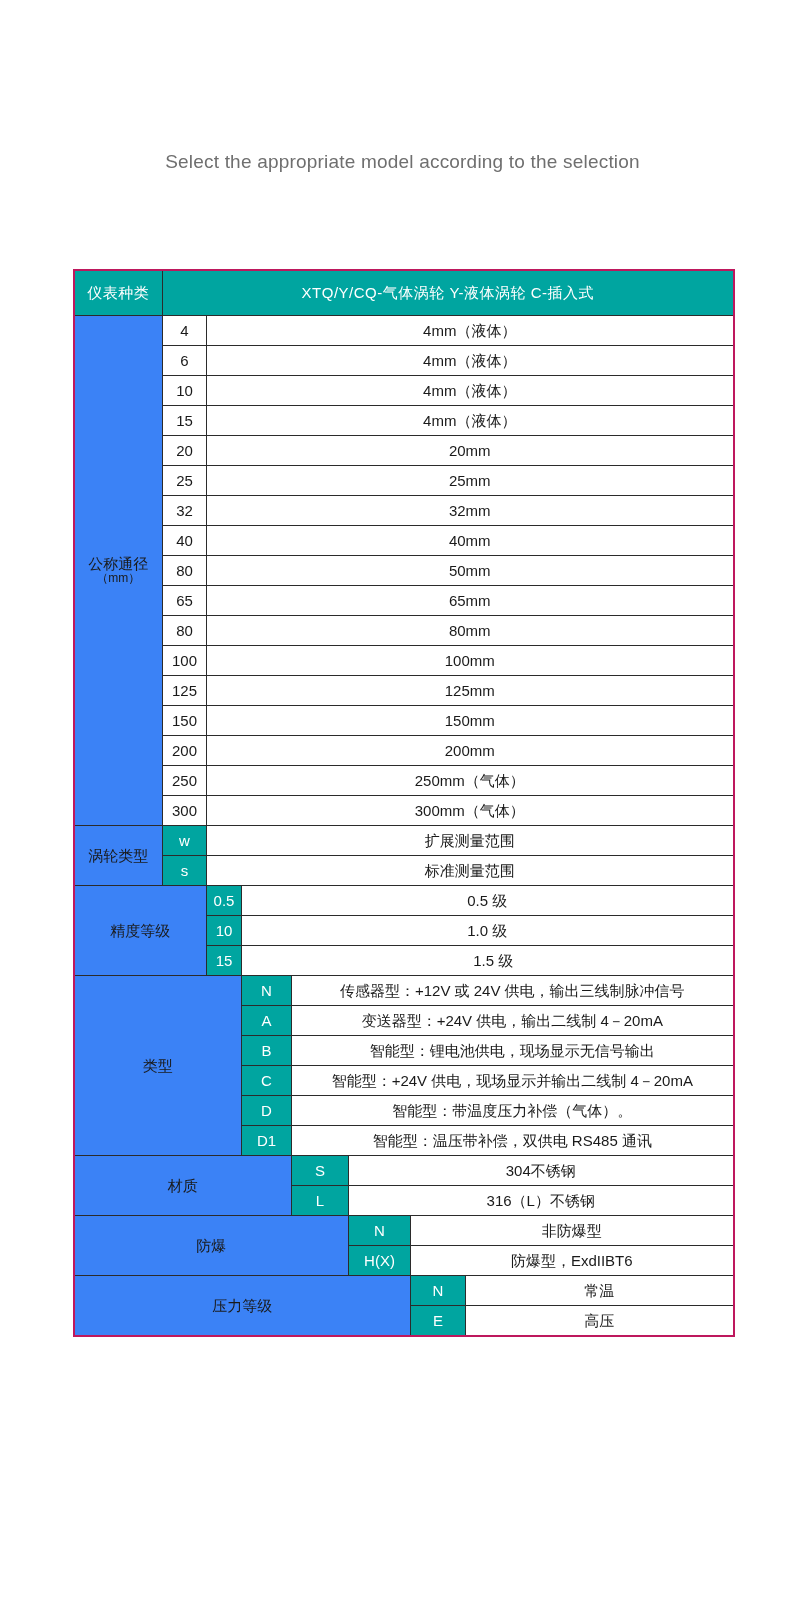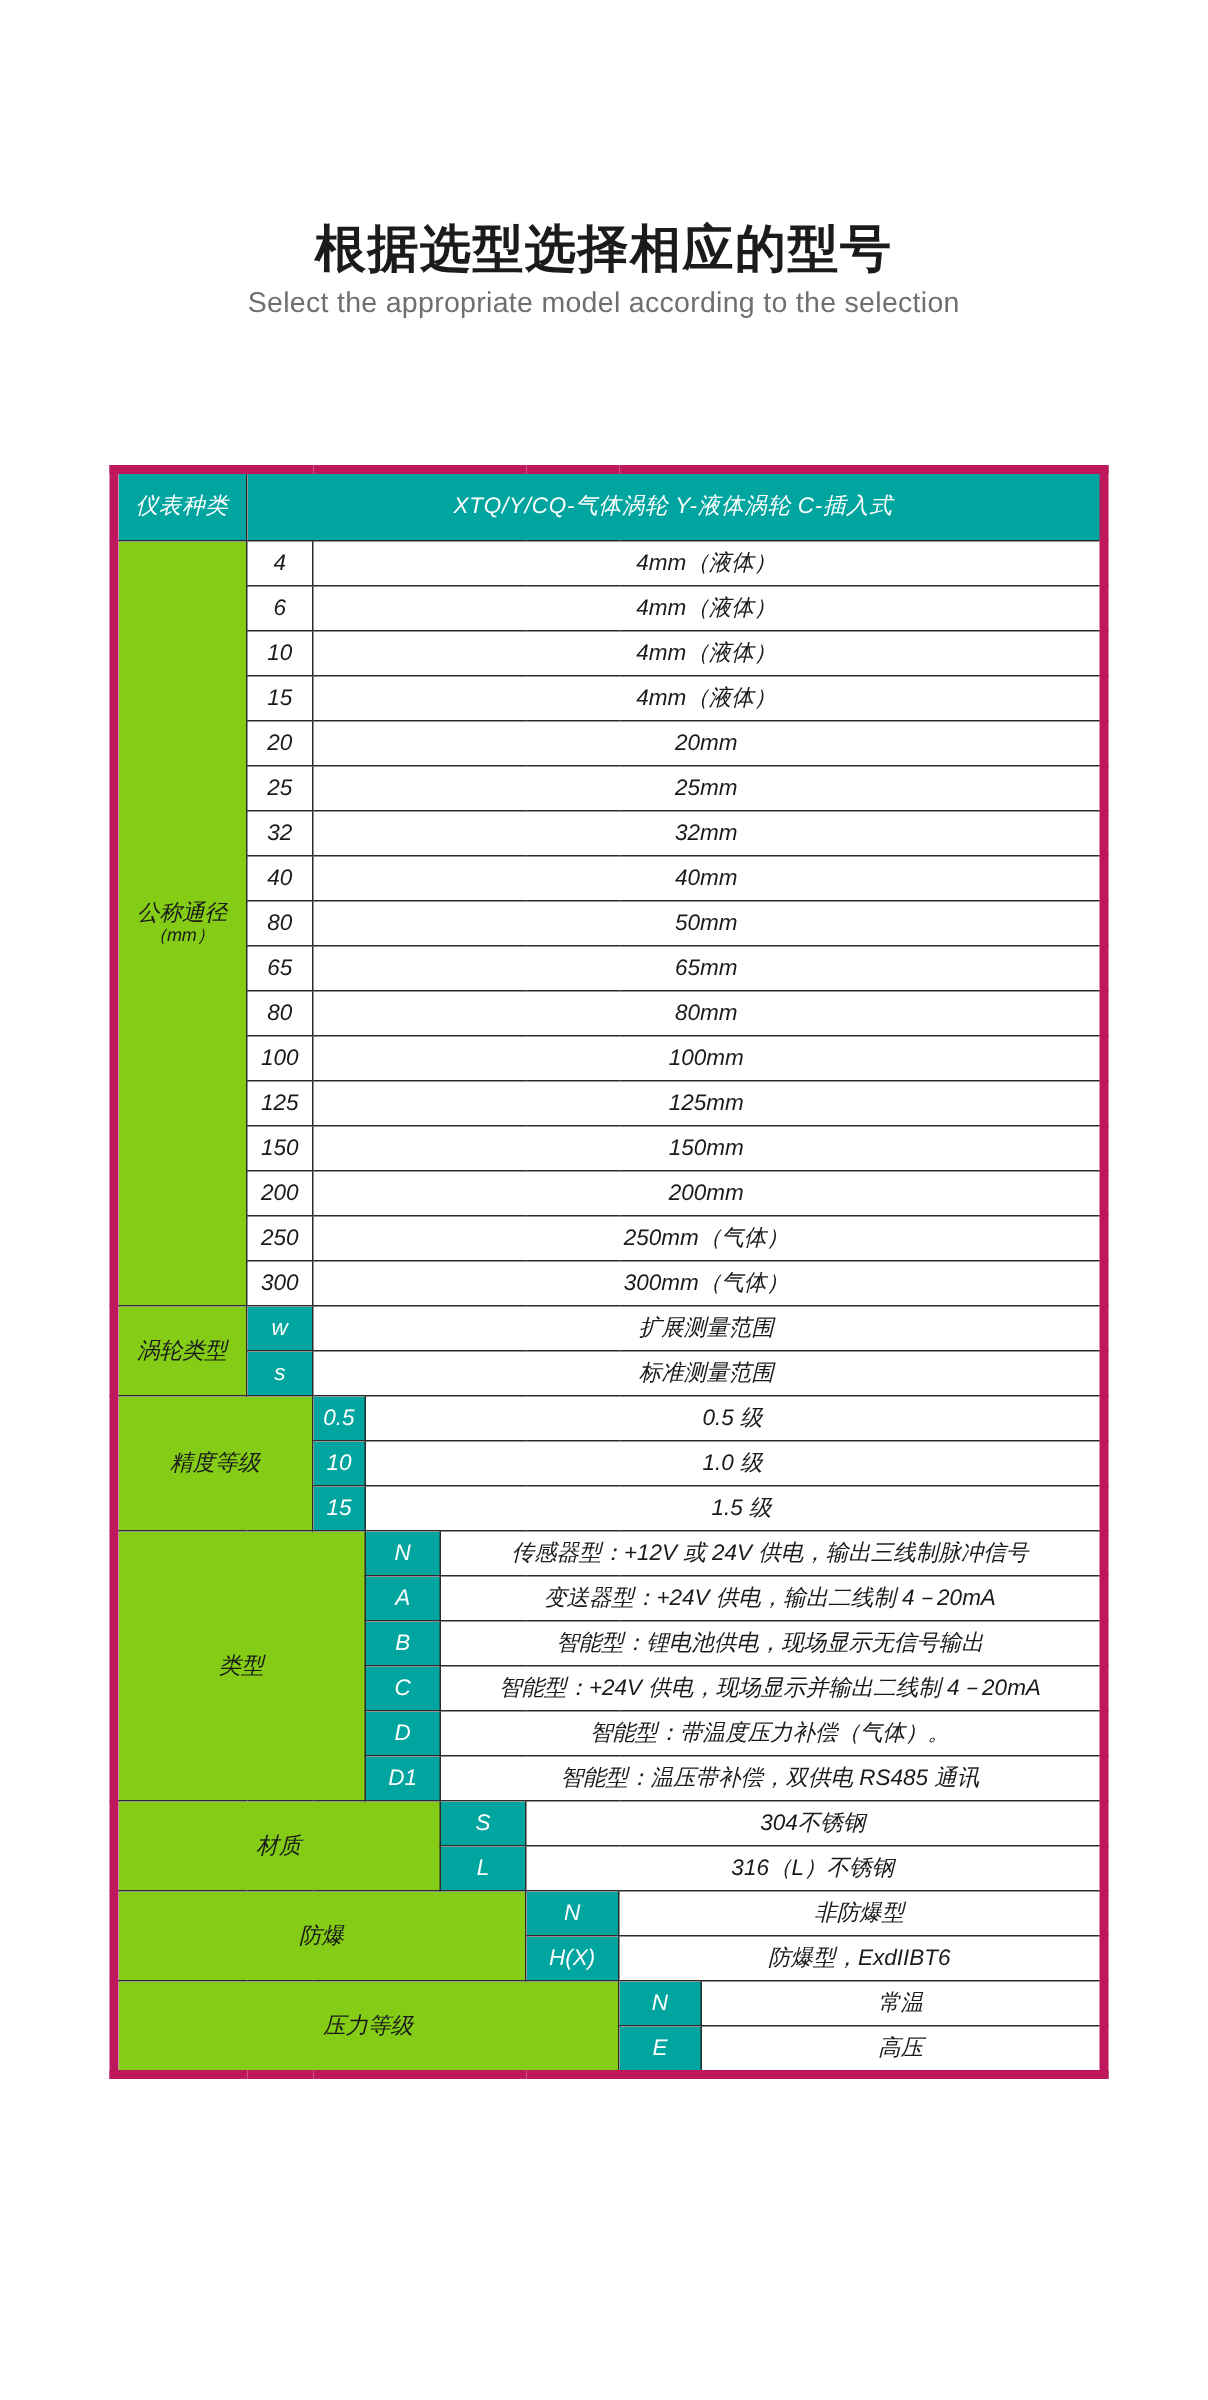--- a/index.html
+++ b/index.html
@@ -14,49 +14,47 @@
   .page-title{
     margin:0; font-size:34px; line-height:1.2; font-weight:700;
     color:#1b1b1b; letter-spacing:1px;
   }
   .page-subtitle{
     margin-top:5px; font-size:19px; color:#6f6f6f; letter-spacing:0.2px;
   }
   .table-wrap{ margin:96px auto 0 auto; width:660px; }
   table.sel-table{
     width:660px; table-layout:fixed; border-collapse:collapse;
-    border:6px solid #be185d;
+    border:2px solid #be185d;
     font-size:15px;
-    font-style:italic;
   }
   .sel-table td, .sel-table th{
     border:1px solid #2b2b2b;
     padding:0;
     height:29px;
     line-height:1.15;
     font-weight:400;
     overflow:hidden;
     white-space:nowrap;
   }
   .sel-table th.hdr{
     height:44px; background:var(--teal); color:#ffffff;
     text-align:center; font-weight:500; letter-spacing:0.5px;
   }
-  .label-cell{ text-align:center; background:#84cc16; }
+  .label-cell{ text-align:center; background:#3b82f6; }
   .label-cell .sub{ font-size:12px; }
   .code{ text-align:center; }
   .code.teal{ background:var(--teal); color:#ffffff; }
   .desc{ text-align:center; padding-left:18px; }
   .desc.center{ text-align:center; padding-left:12px; }
 </style>
 </head>
 <body style="--teal: #00A5A0;">
 
 <div class="title-wrap">
-  <h1 class="page-title">根据选型选择相应的型号</h1>
   <div class="page-subtitle">Select the appropriate model according to the selection</div>
 </div>
 
 <div class="table-wrap">
   <table class="sel-table" id="model-table">
     <colgroup>
       <col style="width:89px">
         <col style="width:44px">
         <col style="width:35px">
         <col style="width:50px">

